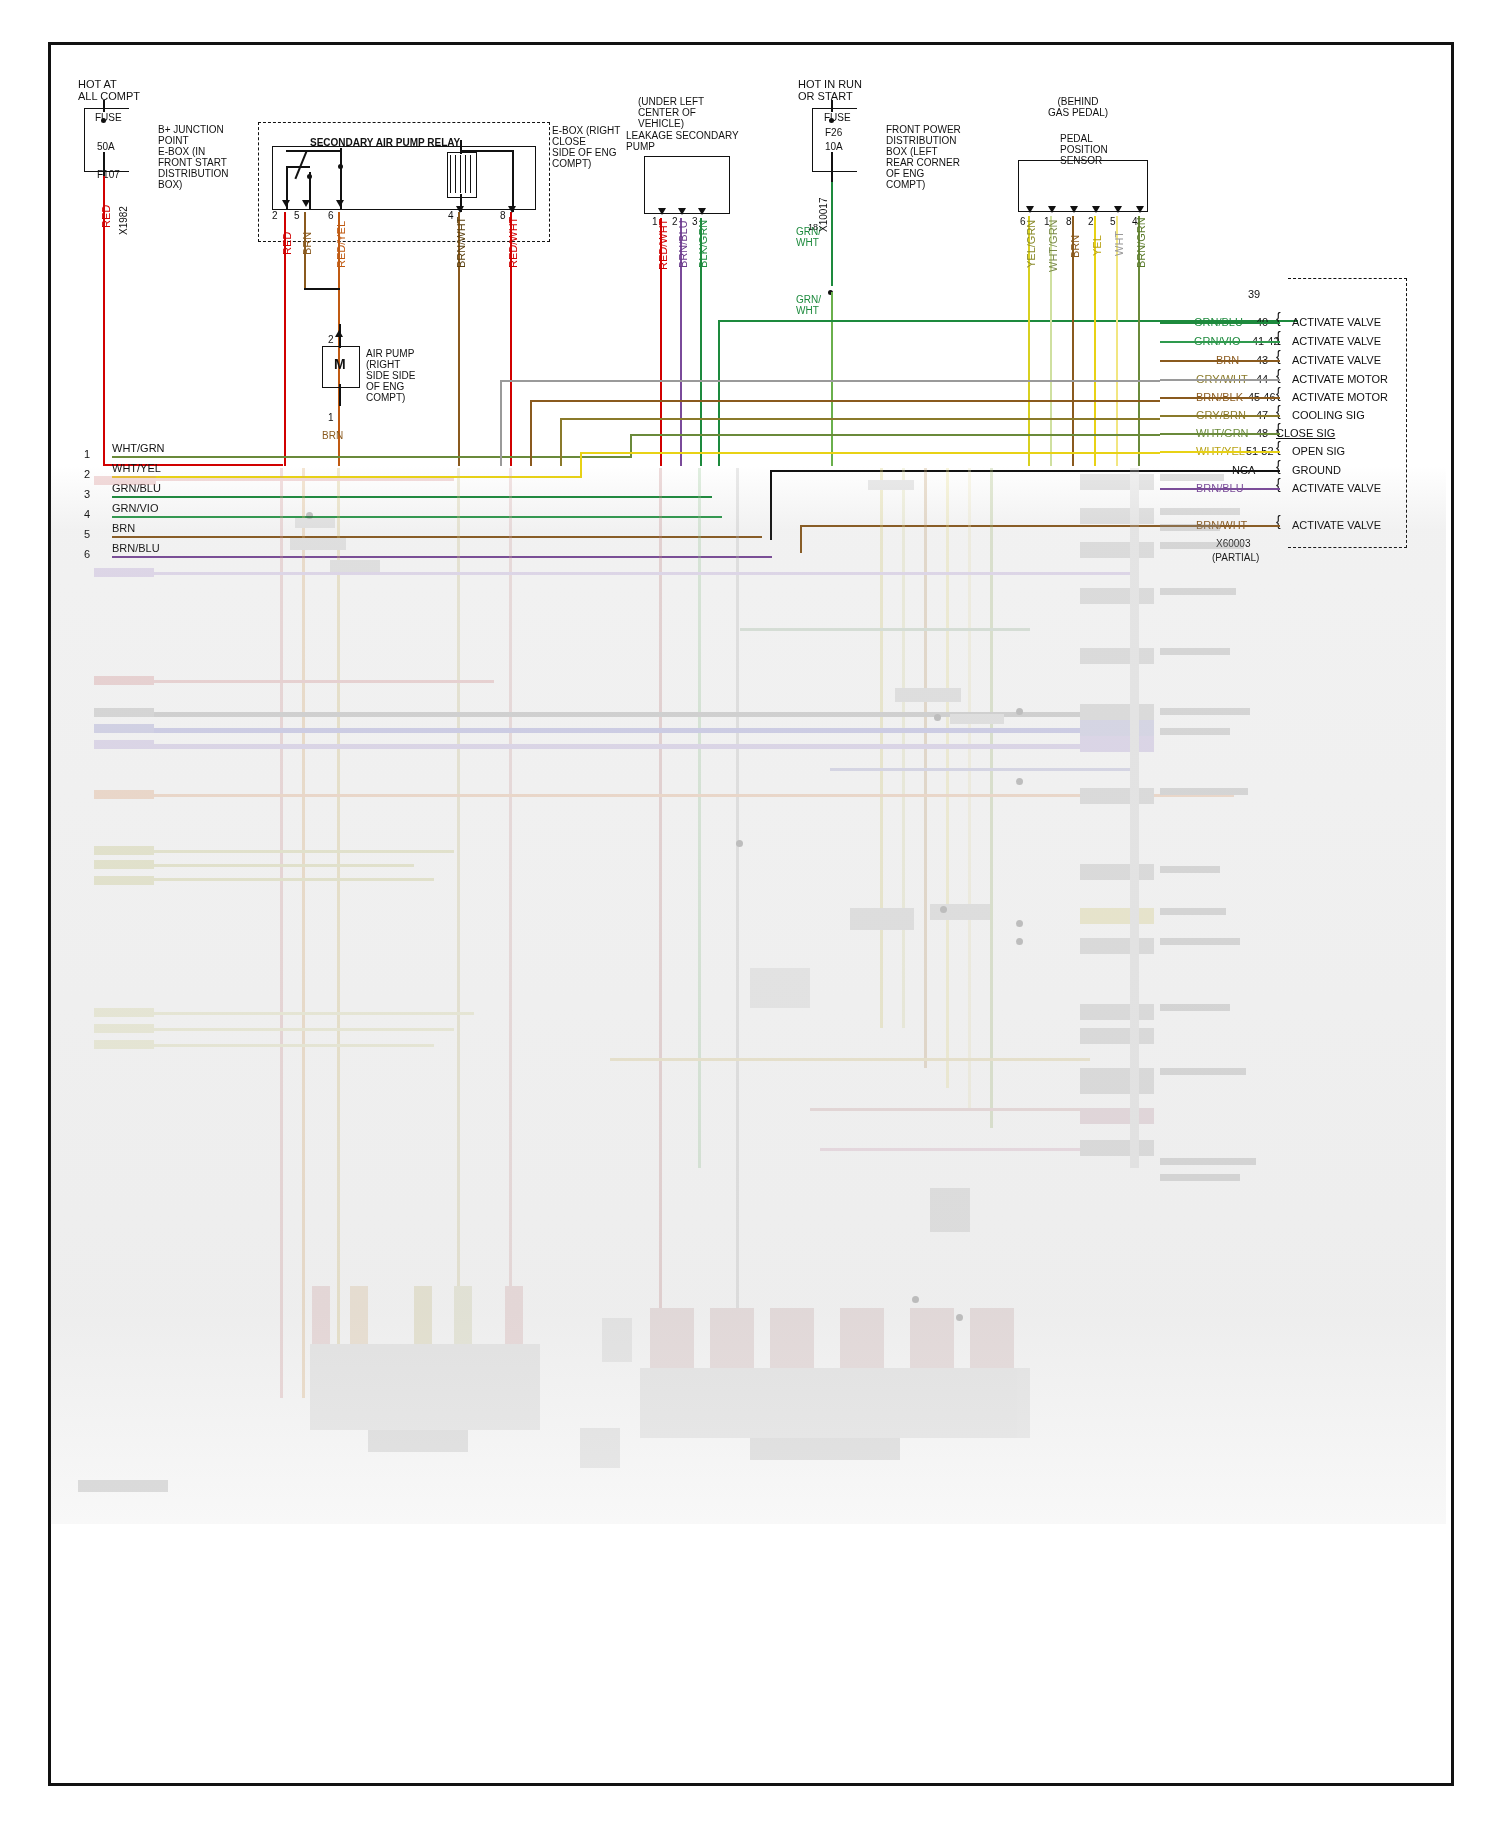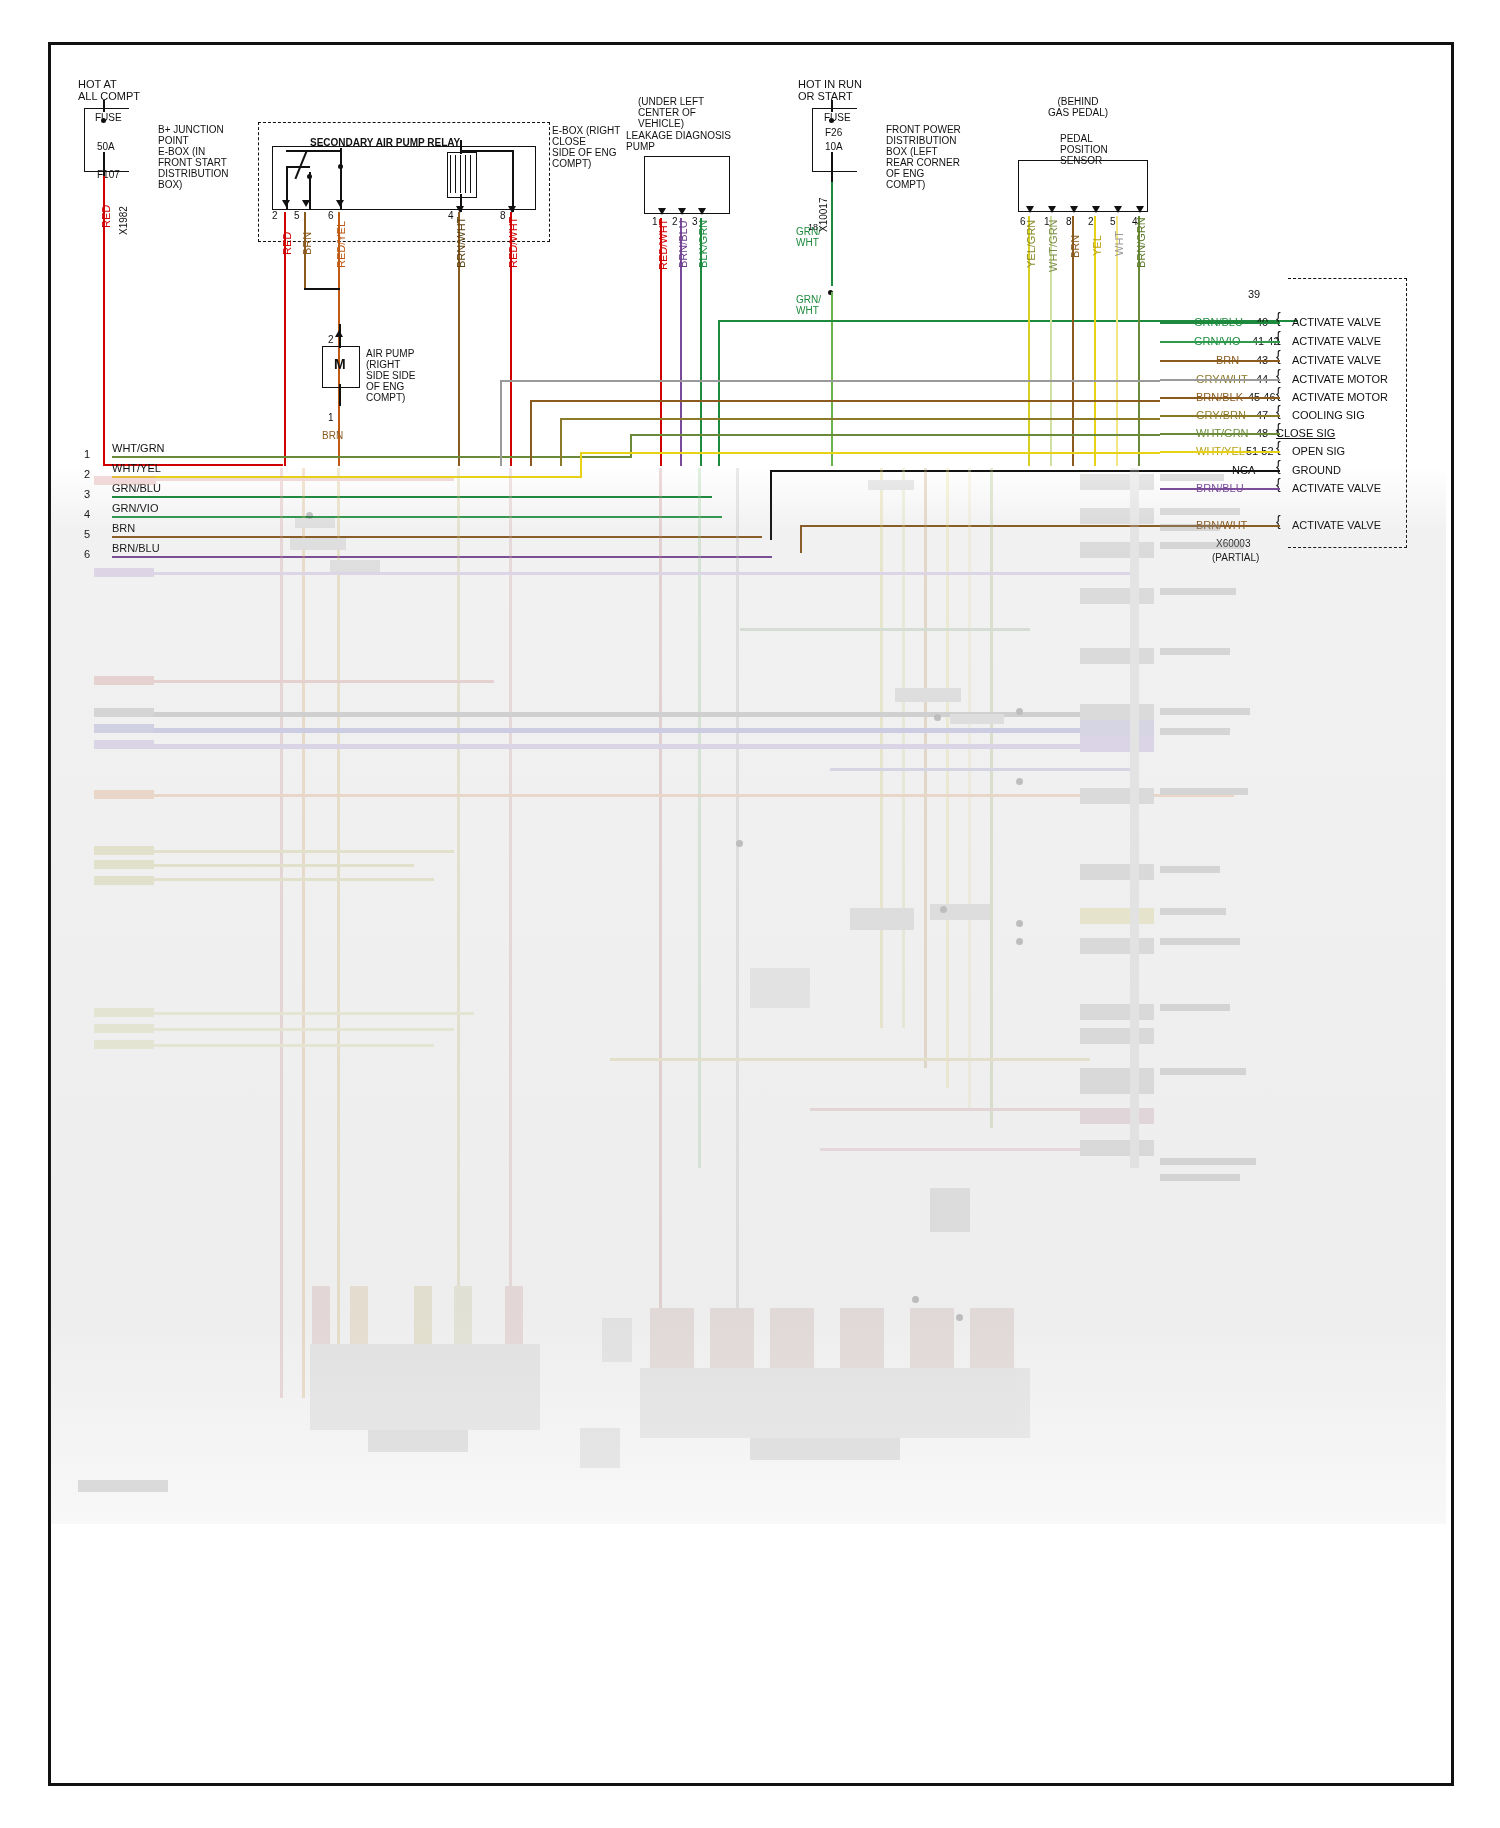--- a/index.html
+++ b/index.html
@@ -113,21 +113,21 @@
   <div class="lbl sm" style="left:366px;top:348px;">AIR PUMP
 (RIGHT
 SIDE SIDE
 OF ENG
 COMPT)</div>
   <div class="lbl sm" style="left:322px;top:430px;color:#8a5a1e;">BRN</div>
 
   <div class="lbl sm" style="left:638px;top:96px;">(UNDER LEFT
 CENTER OF
 VEHICLE)</div>
-  <div class="lbl sm" style="left:626px;top:130px;">LEAKAGE DIAGNOSIS
+  <div class="lbl sm" style="left:626px;top:130px;">LEAKAGE SECONDARY
 PUMP</div>
   <div class="box" style="left:644px;top:156px;width:84px;height:56px;"></div>
   <div class="arrow" style="left:658px;top:208px;"></div>
   <div class="pin" style="left:652px;top:216px;">1</div>
   <div class="arrow" style="left:678px;top:208px;"></div>
   <div class="pin" style="left:672px;top:216px;">2</div>
   <div class="arrow" style="left:698px;top:208px;"></div>
   <div class="pin" style="left:692px;top:216px;">3</div>
   <div class="wire v" style="left:660px;top:218px;height:248px;background:#d10000;"></div>
   <div class="vert red" style="left:657px;top:270px;">RED/WHT</div>

